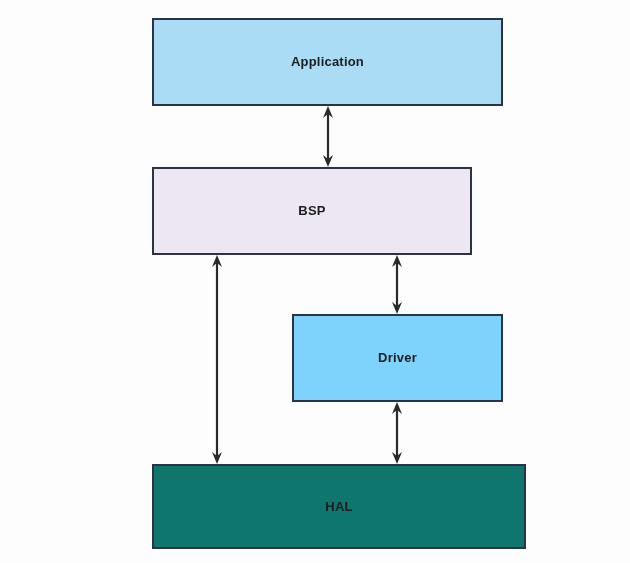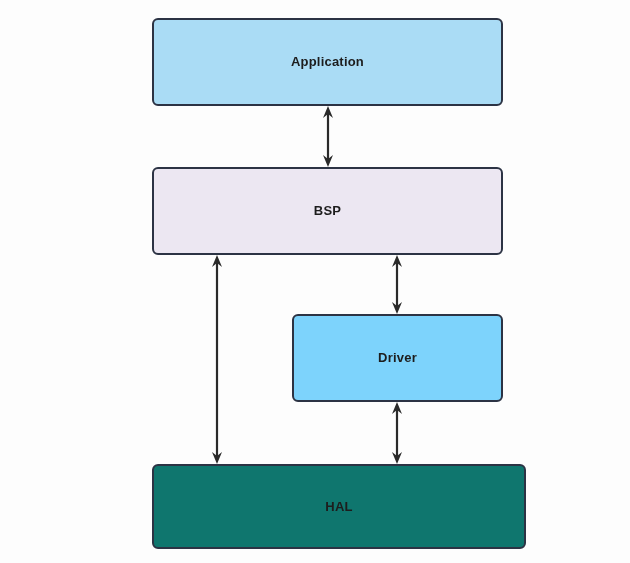--- a/index.html
+++ b/index.html
@@ -17,21 +17,21 @@
     background: #fdfdfd;
     overflow: hidden;
   }
   .layer-box {
     position: absolute;
     box-sizing: border-box;
     border: 2px solid #2c3344;
     display: flex;
     align-items: center;
     justify-content: center;
-    border-radius: 6px;
+    border-radius: 0;
   }
   .layer-label {
     font-size: 13px;
     font-weight: bold;
     color: #1d1d1d;
     letter-spacing: 0.2px;
     text-align: center;
     line-height: 1.2;
     user-select: none;
   }
@@ -63,21 +63,21 @@
         <line x1="217" y1="262" x2="217" y2="457" stroke="#2a2a2a" stroke-width="2.2"></line>
         <polygon points="217,255 212,267 217,263 222,267" fill="#2a2a2a"></polygon>
         <polygon points="217,464 212,452 217,456 222,452" fill="#2a2a2a"></polygon>
       </svg>
     </div>
 
   <div class="layer-box" id="node-application" style="left: 152px; top: 18px; width: 351px; height: 88px; background: rgb(170, 220, 245); border-color: rgb(44, 51, 68);">
     <span class="layer-label">Application</span>
   </div>
 
-  <div class="layer-box" id="node-bsp" style="left: 152px; top: 167px; width: 351px; height: 88px; background: rgb(236, 231, 242); border-color: rgb(44, 51, 68);">
+  <div class="layer-box" id="node-bsp" style="left: 152px; top: 167px; width: 320px; height: 88px; background: rgb(236, 231, 242); border-color: rgb(44, 51, 68);">
     <span class="layer-label">BSP</span>
   </div>
 
   <div class="layer-box" id="node-driver" style="left: 292px; top: 314px; width: 211px; height: 88px; background: #7dd3fc; border-color: rgb(44, 51, 68);">
     <span class="layer-label">Driver</span>
   </div>
 
   <div class="layer-box" id="node-hal" style="left: 152px; top: 464px; width: 374px; height: 85px; background: #0f766e; border-color: rgb(44, 51, 68);">
     <span class="layer-label">HAL</span>
   </div>

